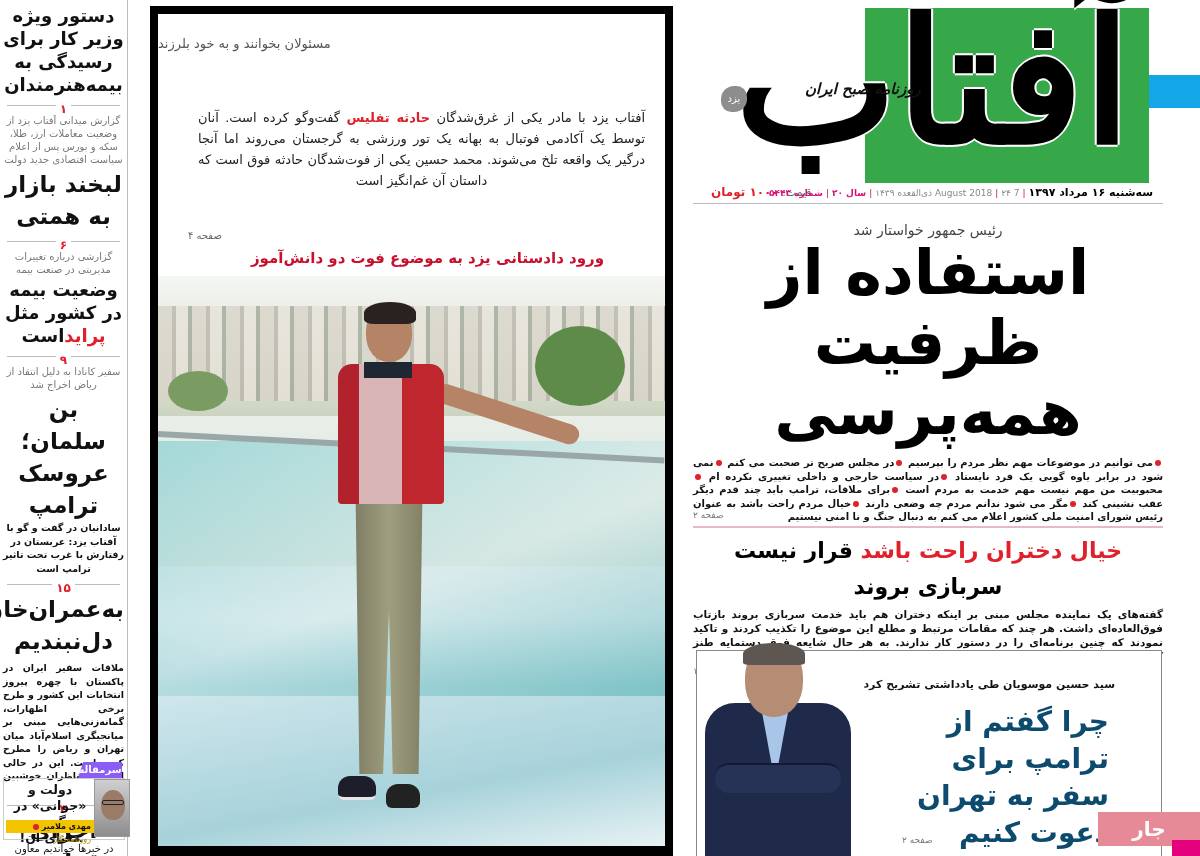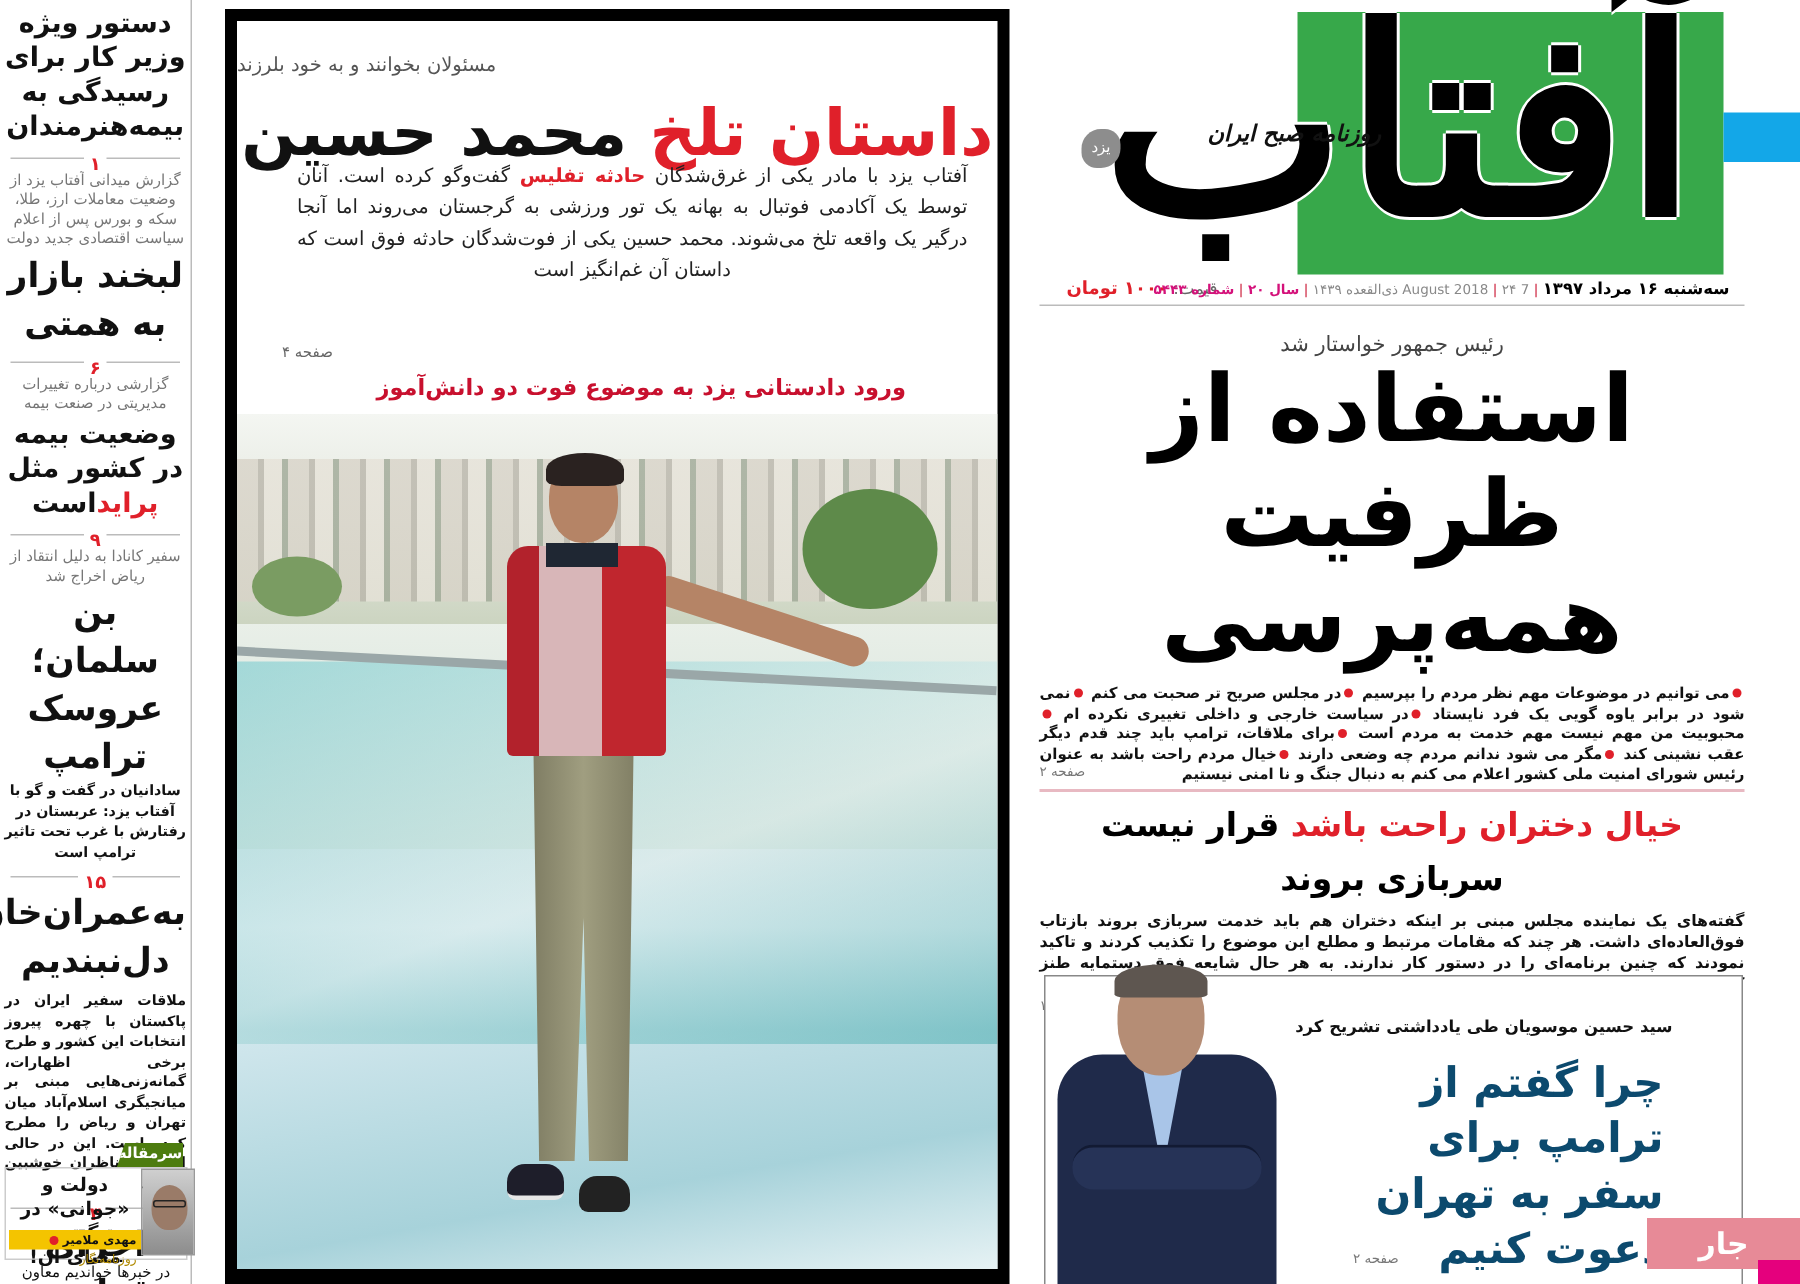--- a/index.html
+++ b/index.html
@@ -15,21 +15,21 @@
   .lc-head { font-weight: 900; font-size: 18px; line-height: 23px; color: #111; letter-spacing: -0.5px; }
   .lc-head.big { font-size: 23px; line-height: 32px; }
   .lc-head .red { color: #e0202a; }
   .lc-sub { font-size: 10px; line-height: 13px; color: #777; margin: 2px 0 2px; }
   .lc-body { font-size: 9.5px; line-height: 13.5px; color: #111; font-weight: bold; text-align: justify; }
   .lc-divider { position: relative; height: 14px; margin: 2px 4px; }
   .lc-divider::before { content: ""; position: absolute; left: 0; right: 0; top: 7px; border-top: 1px solid #bbb; }
   .lc-divider span { position: relative; background: #fff; color: #e0202a; font-weight: bold; font-size: 12px; padding: 0 4px; line-height: 14px; }
 
   .editorial { position: absolute; left: 0; top: 762px; width: 128px; height: 94px; }
-  .ed-tag { position: absolute; right: 6px; top: 0; width: 44px; height: 16px; background: #4d7c0f; color: #fff;
+  .ed-tag { position: absolute; right: 6px; top: 0; width: 44px; height: 16px; background: #8b5cf6; color: #fff;
     font-size: 10px; font-weight: bold; text-align: center; line-height: 16px;
     clip-path: polygon(12% 0, 100% 0, 100% 100%, 0 100%); }
   .ed-box { position: absolute; left: 3px; right: 3px; top: 16px; height: 62px; border: 1px solid #ccc; }
   .ed-photo { position: absolute; left: 94px; top: 17px; width: 36px; height: 58px; background: linear-gradient(#cfcfcf,#8d8d8d);
     border: 1px solid #999; }
   .ed-photo .face { position: absolute; left: 6px; top: 10px; width: 24px; height: 30px; border-radius: 50% 50% 45% 45%; background: #9a7b68; }
   .ed-photo .glasses { position: absolute; left: 7px; top: 20px; width: 22px; height: 5px; border: 1.5px solid #222; border-radius: 2px; }
   .ed-title { position: absolute; left: 6px; top: 20px; width: 88px; font-weight: 900; font-size: 12.5px; line-height: 16px; text-align: center; }
   .ed-byline { position: absolute; left: 6px; top: 58px; width: 88px; height: 13px; background: #f4c400; font-size: 8px; line-height: 13px; font-weight: bold; text-align: right; padding-right: 3px; }
   .ed-byline .dot { display: inline-block; width: 6px; height: 6px; border-radius: 50%; background: #e0202a; margin: 0 3px; vertical-align: middle; }
@@ -150,21 +150,20 @@
       <div class="glasses"></div>
     </div>
   <div class="ed-title">دولت و «جوانی» در تنگ‌ترین معنای آن!</div>
   <div class="ed-byline"><span>مهدی ملامیر</span><span class="dot"></span><span class="role">روزنامه‌نگار</span></div>
   <div class="ed-body">در خبرها خواندیم معاون</div>
 </div>
 
 <div class="mid-col">
   <div class="mid-inner">
     <div class="mid-kicker">مسئولان بخوانند و به خود بلرزند</div>
-    <div class="mid-title"><span class="red">داستان تلخ</span> <span>محمد حسین</span></div>
     <div class="mid-body"><span>آفتاب یزد با مادر یکی از غرق‌شدگان</span> <span class="red">حادثه تفلیس</span> <span>گفت‌وگو کرده است. آنان توسط یک آکادمی فوتبال به بهانه یک تور ورزشی به گرجستان می‌روند اما آنجا درگیر یک واقعه تلخ می‌شوند. محمد حسین یکی از فوت‌شدگان حادثه فوق است که داستان آن غم‌انگیز است</span></div>
     <div class="mid-page">صفحه ۴</div>
     <div class="mid-redline">ورود دادستانی یزد به موضوع فوت دو دانش‌آموز</div>
     <div class="photo">
       <div class="city"></div>
       <div class="tree1"></div>
       <div class="tree2"></div>
       <div class="water"></div>
       <div class="glass"></div>
       <div class="floor"></div>

